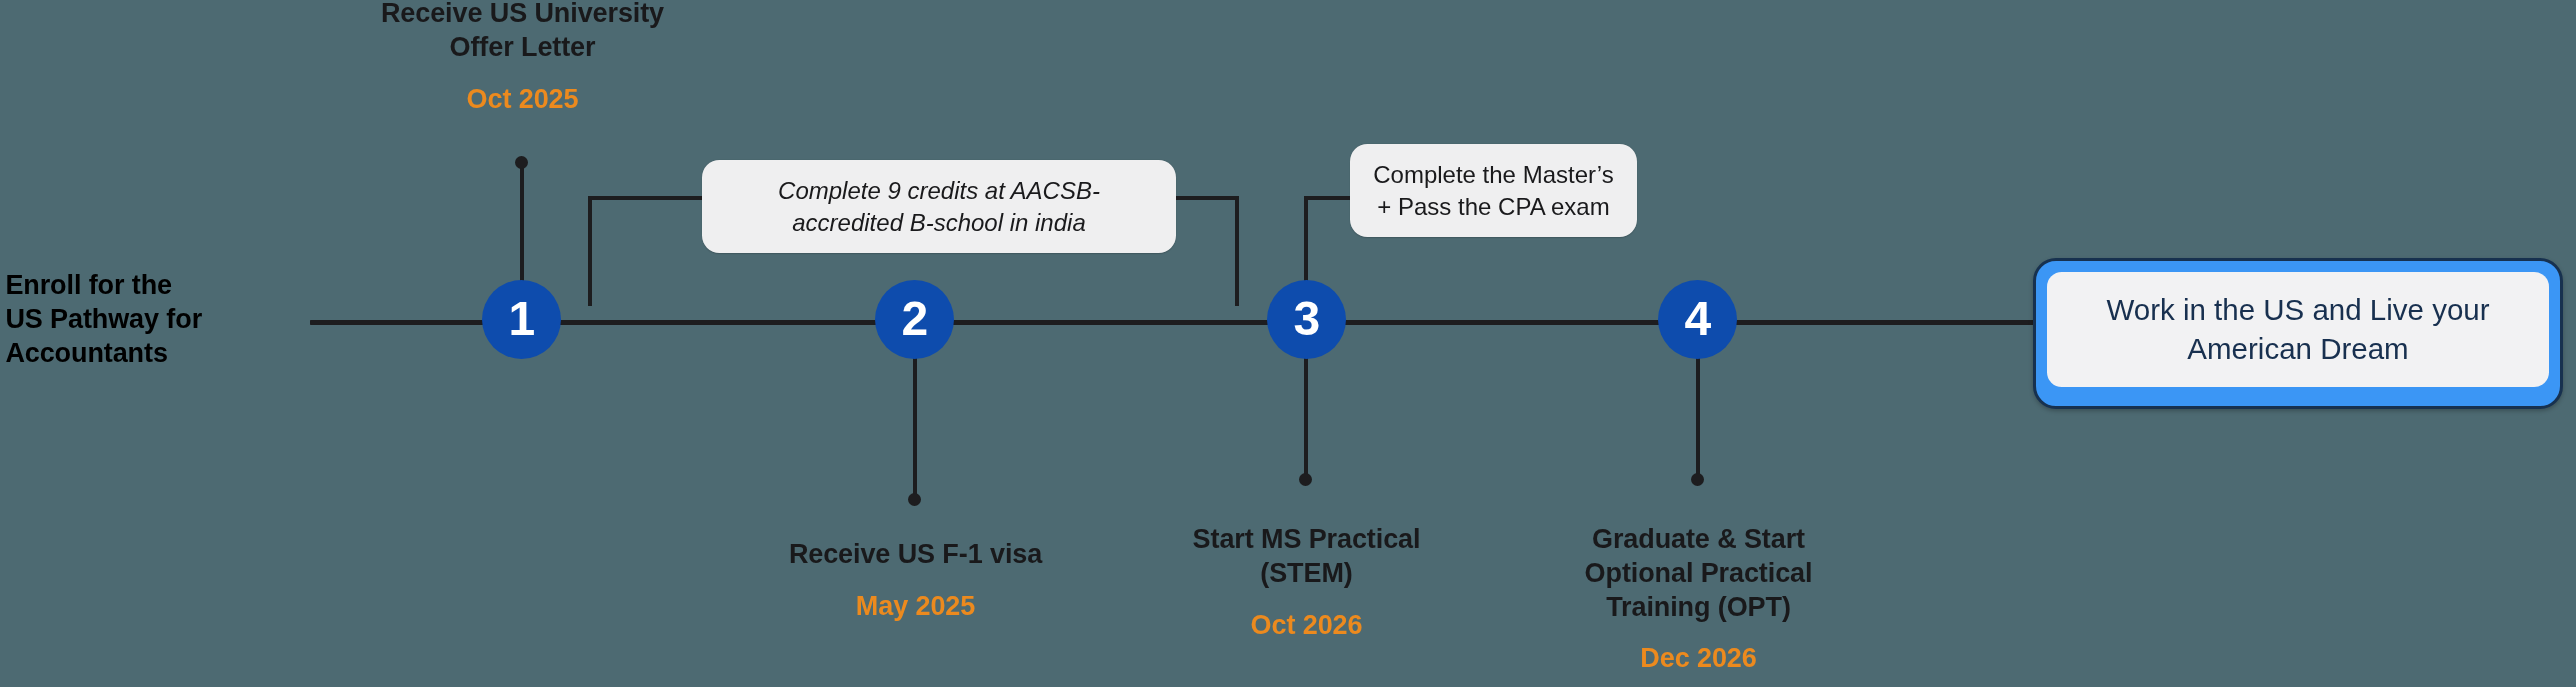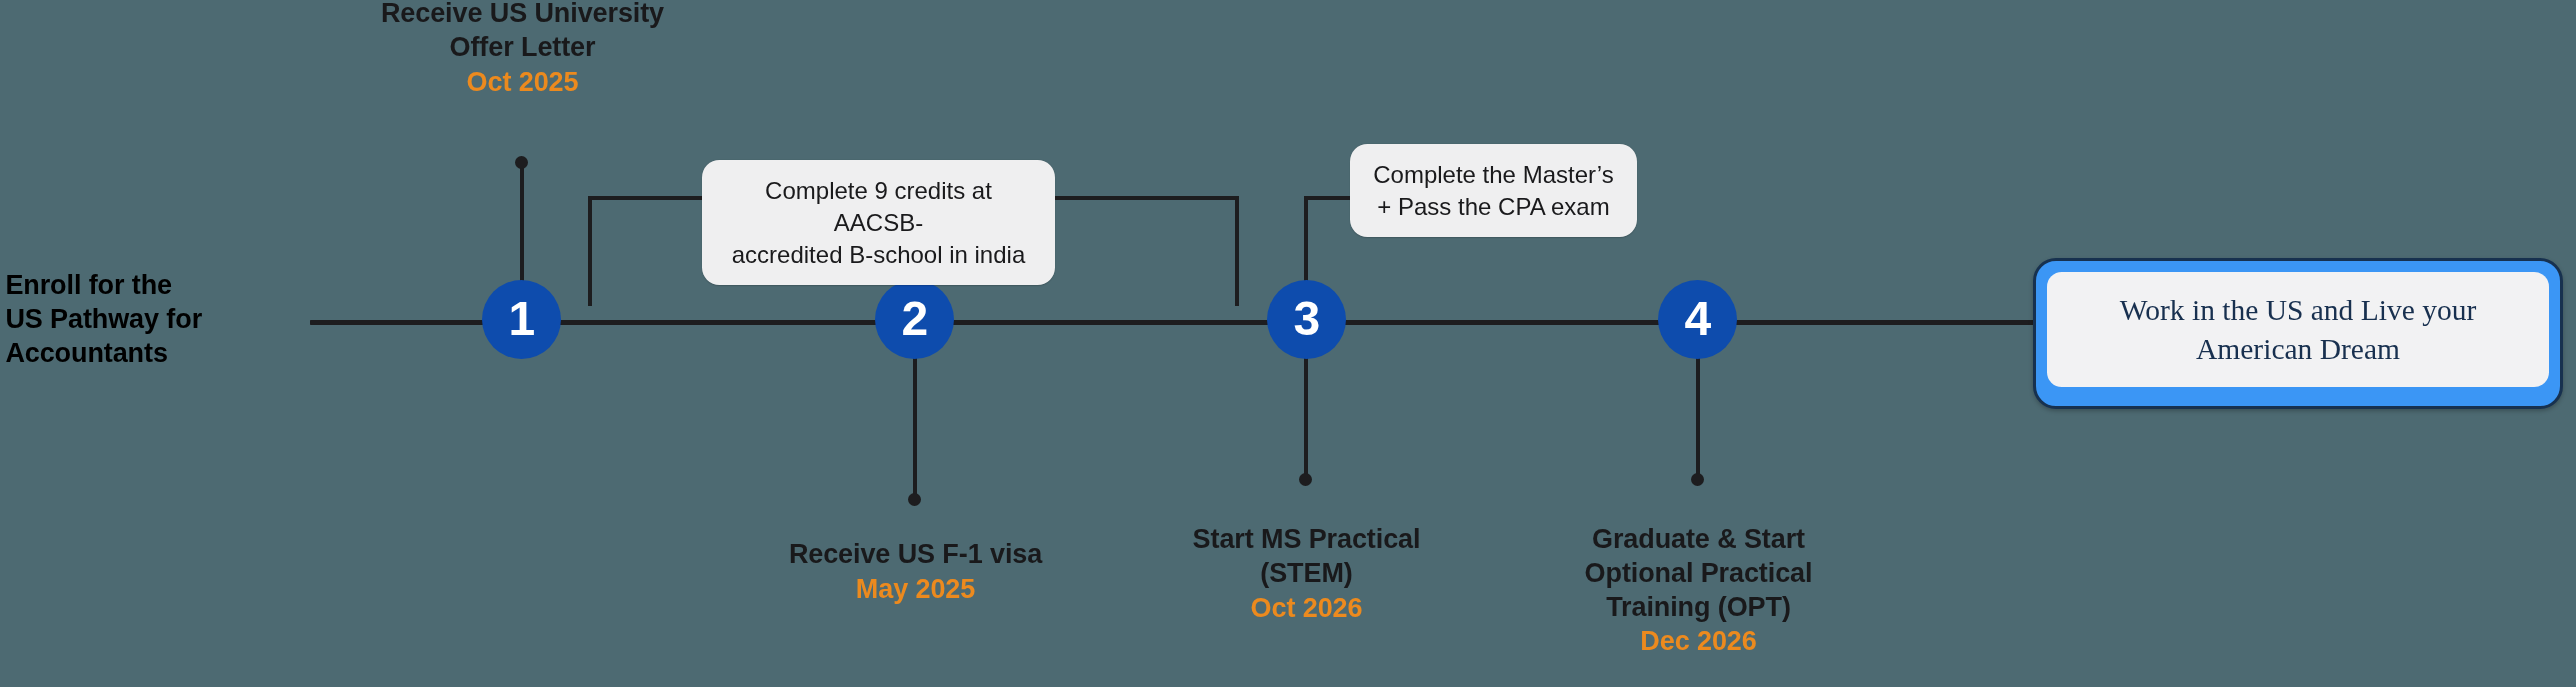--- a/index.html
+++ b/index.html
@@ -100,21 +100,21 @@
     font-weight: 700;
     letter-spacing: -0.1px;
     white-space: pre-line;
   }
   .milestone .m-date {
     display: block;
     color: #ec8a1e;
     font-size: 27px;
     font-weight: 700;
     letter-spacing: -0.1px;
-    margin-top: 1px;
+    margin-top: 18px;
   }
 
   
   .callout {
     position: absolute;
     background: #efeff0;
     border-radius: 17.4px;
     padding: 14.8px 20px;
     text-align: center;
     color: #1a1a1c;
@@ -128,21 +128,20 @@
 
   
   .final-box {
     position: absolute;
     background: #3b96f5;
     border: 3.4px solid #17314f;
     border-radius: 23px;
     padding: 11.4px 10.7px 19px 10.7px;
     z-index: 6;
     box-shadow: 0 2px 4.7px rgba(0,0,0,0.25);
-    font-family: Liberation Serif, serif;
   }
   .final-box-inner {
     background: #f2f2f3;
     border-radius: 14.8px;
     padding: 19px 23px;
     text-align: center;
     color: #18304f;
     font-size: 29.5px;
     font-weight: 400;
     line-height: 1.3;
@@ -174,21 +173,21 @@
   <div class="milestone" style="left:301px; top:-2.7px; width:443px;">
     <div class="m-title">Receive US University
 Offer Letter</div>
     <span class="m-date">Oct 2025</span>
   </div>
 
   <div class="bracket-v" style="left:588px; top:196px; height:110px;"></div>
   <div class="bracket-h" style="left:588px; top:196px; width:651px;"></div>
   <div class="bracket-v" style="left:1235px; top:196px; height:110px;"></div>
 
-  <div class="callout" style="left:702px; top:160px; width:353px;">Complete 9 credits at AACSB-
+  <div class="callout" style="left:702px; top:160px; width:474px;font-style:italic;">Complete 9 credits at AACSB-
 accredited B-school in india</div>
 
   <div class="node" style="left:875px; top:280px;">
     <span>2</span>
   </div>
 
   <div class="stem" style="left:913px; top:356px; height:144px;"></div>
   <div class="stem-dot" style="left:908px; top:493px;"></div>
 
   <div class="milestone" style="left:694px; top:538px; width:443px;">

